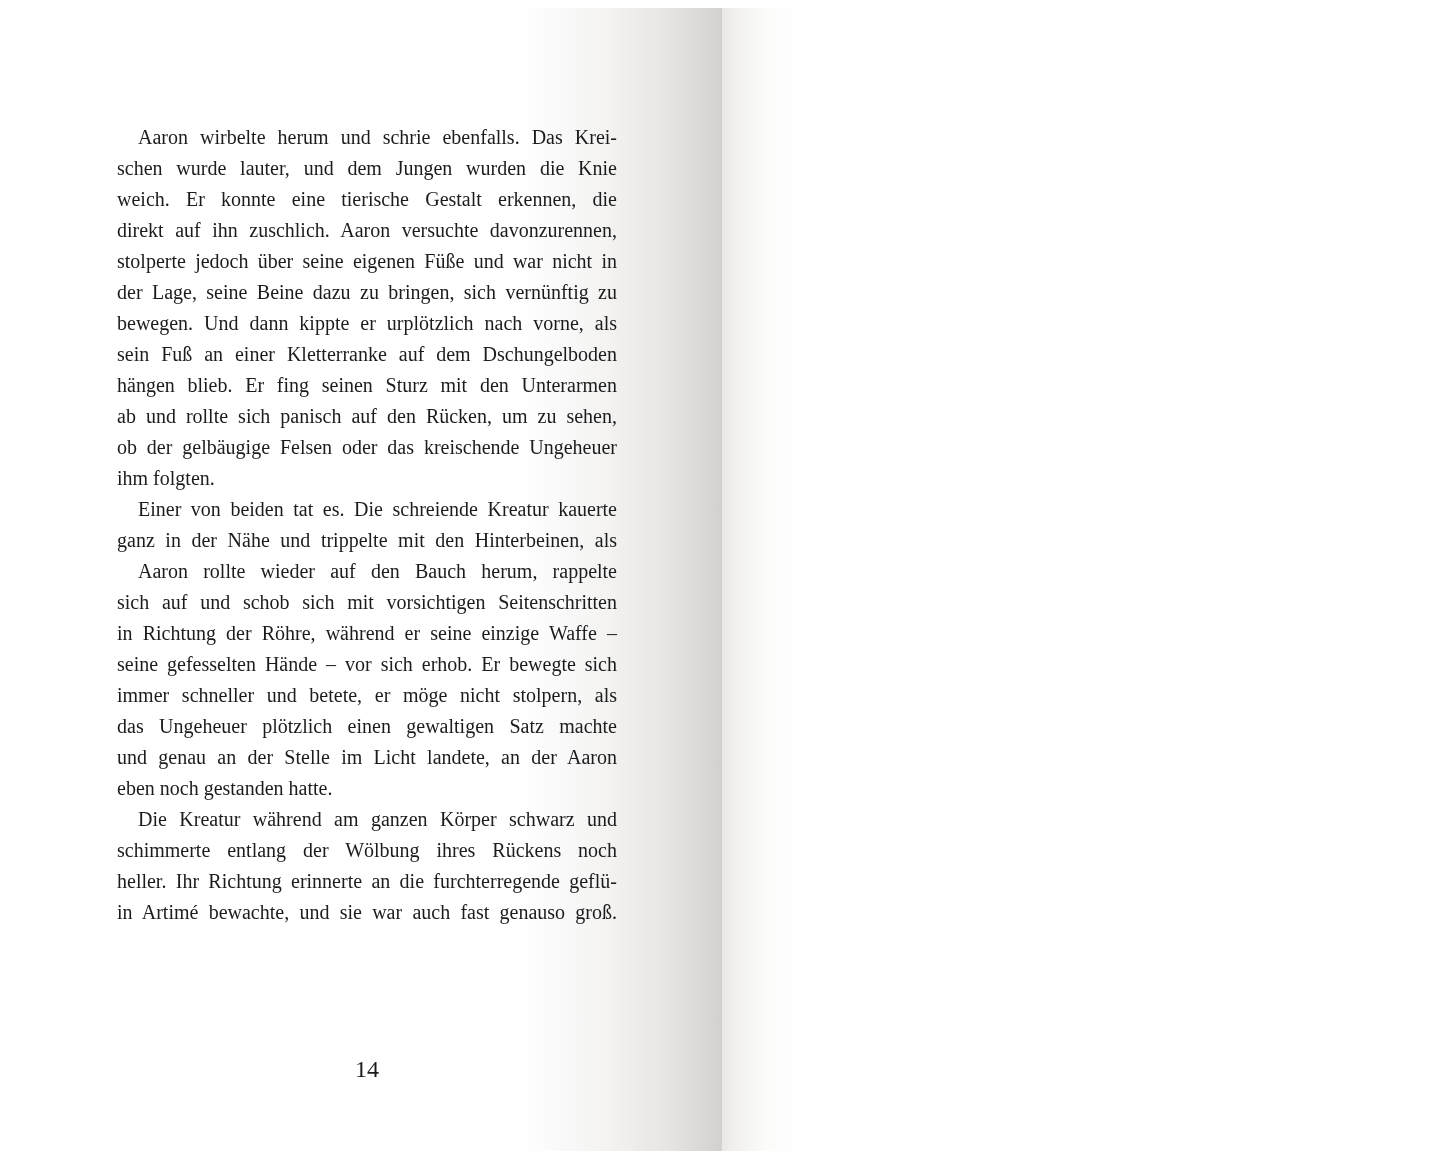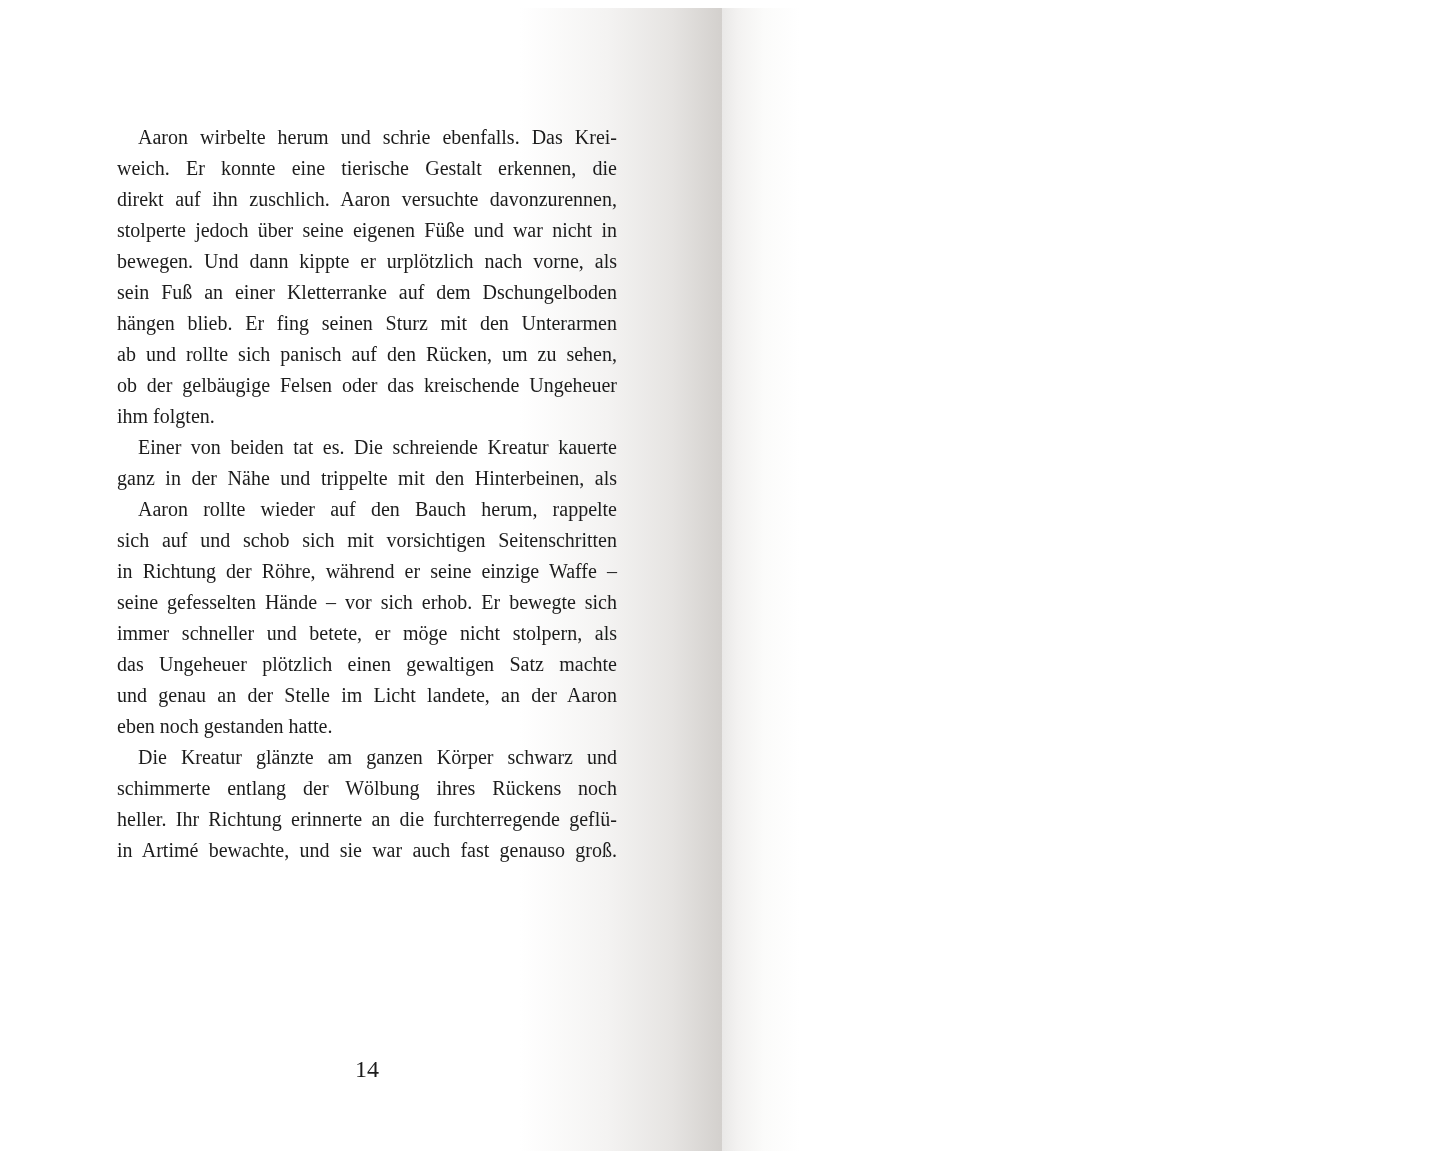--- a/index.html
+++ b/index.html
@@ -70,40 +70,42 @@
   .folio-left  { left: 117px; }
 </style>
 </head>
 <body>
 
 <div class="spread">
 
   <div class="page page-left">
     <div class="text-col text-col-left">
         <div class="line indent">Aaron wirbelte herum und schrie ebenfalls. Das Krei-</div>
+        <div class="line">schen wurde lauter, und dem Jungen wurden die Knie</div>
         <div class="line">weich. Er konnte eine tierische Gestalt erkennen, die</div>
         <div class="line">direkt auf ihn zuschlich. Aaron versuchte davonzurennen,</div>
         <div class="line">stolperte jedoch über seine eigenen Füße und war nicht in</div>
+        <div class="line">der Lage, seine Beine dazu zu bringen, sich vernünftig zu</div>
         <div class="line">bewegen. Und dann kippte er urplötzlich nach vorne, als</div>
         <div class="line">sein Fuß an einer Kletterranke auf dem Dschungelboden</div>
         <div class="line">hängen blieb. Er fing seinen Sturz mit den Unterarmen</div>
         <div class="line">ab und rollte sich panisch auf den Rücken, um zu sehen,</div>
         <div class="line">ob der gelbäugige Felsen oder das kreischende Ungeheuer</div>
         <div class="line end">ihm folgten.</div>
         <div class="line indent">Einer von beiden tat es. Die schreiende Kreatur kauerte</div>
         <div class="line">ganz in der Nähe und trippelte mit den Hinterbeinen, als</div>
         <div class="line indent">Aaron rollte wieder auf den Bauch herum, rappelte</div>
         <div class="line">sich auf und schob sich mit vorsichtigen Seitenschritten</div>
         <div class="line">in Richtung der Röhre, während er seine einzige Waffe –</div>
         <div class="line">seine gefesselten Hände – vor sich erhob. Er bewegte sich</div>
         <div class="line">immer schneller und betete, er möge nicht stolpern, als</div>
         <div class="line">das Ungeheuer plötzlich einen gewaltigen Satz machte</div>
         <div class="line">und genau an der Stelle im Licht landete, an der Aaron</div>
         <div class="line end">eben noch gestanden hatte.</div>
-        <div class="line indent">Die Kreatur glänzte am ganzen Körper schwarz und</div>
+        <div class="line indent">Die Kreatur während am ganzen Körper schwarz und</div>
         <div class="line">schimmerte entlang der Wölbung ihres Rückens noch</div>
         <div class="line">heller. Ihr Richtung erinnerte an die furchterregende geflü-</div>
         <div class="line">in Artimé bewachte, und sie war auch fast genauso groß.</div>
       </div>
     <div class="folio folio-left">14</div>
   </div>
 
   <div class="page page-right">
     
     

